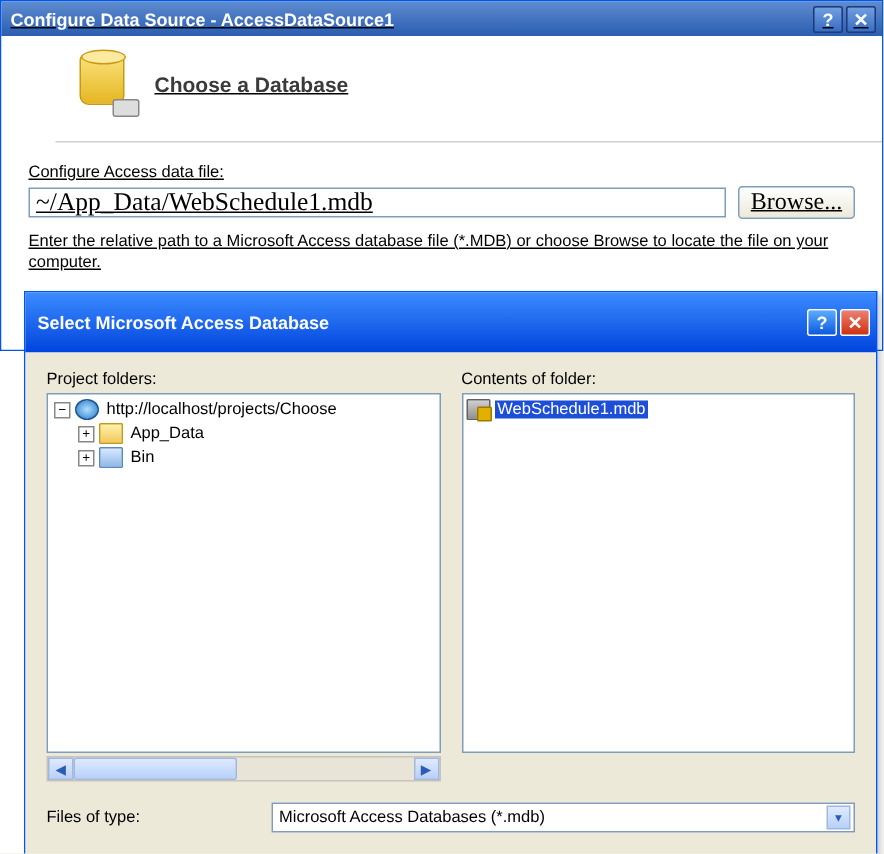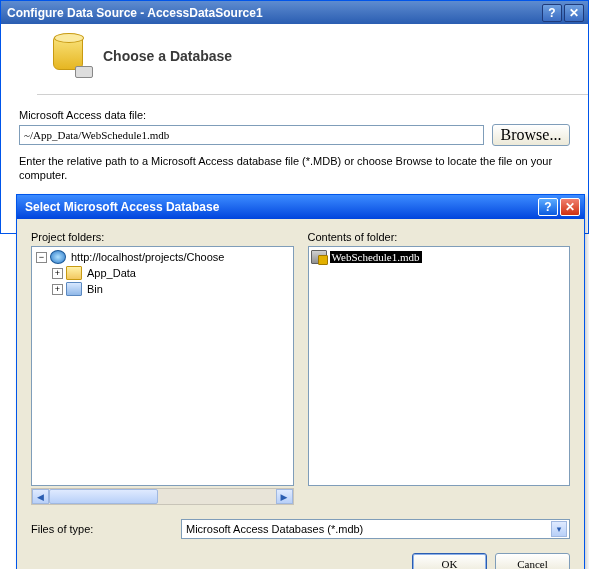--- a/index.html
+++ b/index.html
@@ -1,44 +1,44 @@
 <!DOCTYPE html>
 <html><head>
 <meta charset="utf-8">
 <style>
 * { box-sizing: border-box; margin: 0; padding: 0; }
 body { font-family: Tahoma, sans-serif; font-size: 11px; background: #fff; width: 589px; height: 569px; position: relative; overflow: hidden; }
 
 
-.dlg-outer { position: absolute; left: 0; top: 0; width: 589px; border: 1px solid #0055ea; }
+.dlg-outer { position: absolute; left: 0; top: 0; width: 589px; border: 1px solid #0055ea; text-decoration: underline; }
 .titlebar-outer { height: 23px; background: linear-gradient(#5e8cd0, #2a5db1); color: #fff; display: flex; align-items: center; padding: 0 4px 0 6px; font-weight: bold; font-size: 12px; }
 .titlebar-outer .title { flex: 1; }
 .win-btns { display: flex; gap: 2px; }
 .win-btn { width: 20px; height: 18px; border: 1px solid #1e3a7a; border-radius: 2px; display: flex; align-items: center; justify-content: center; font-size: 12px; font-weight: bold; color: #fff; }
 .win-help { background: linear-gradient(#6fa0e0, #3a6cc2); }
 .win-close { background: linear-gradient(#6fa0e0, #3a6cc2); }
 
 .dlg-body-outer { background: #fff; padding: 0; }
 .header-band { padding: 12px 16px 18px 16px; display: flex; align-items: center; gap: 14px; border-bottom: 1px solid #d0d0d0; margin-left: 36px; }
 .db-icon-lg { width: 36px; height: 40px; position: relative; }
 .db-cyl { width: 30px; height: 34px; background: linear-gradient(#f9e27a, #e6b622); border-radius: 4px 4px 6px 6px; border: 1px solid #c89a12; position: absolute; top: 0; left: 0; }
 .db-cyl::before { content: ""; position: absolute; top: -4px; left: 0; width: 28px; height: 8px; border-radius: 50%; background: #fbeaa0; border: 1px solid #c89a12; }
 .db-plug { position: absolute; bottom: -2px; right: -4px; width: 18px; height: 12px; background: #ddd; border: 1px solid #888; border-radius: 2px; }
 .header-text { font-size: 14px; font-weight: bold; color: #3a3a3a; }
 
 .form-area { padding: 14px 18px 50px 18px; }
 .lbl { display: block; margin-bottom: 3px; color: #000; }
 .file-row { display: flex; gap: 8px; align-items: center; margin-bottom: 8px; }
-.file-input { flex: 1; border: 1px solid #7f9db9; padding: 2px 4px; font-family: Tahoma; font-size: 11px; height: 20px; }
+.file-input { flex: 1; border: 1px solid #7f9db9; padding: 2px 4px; font-family: Tahoma; font-size: 17px; height: 20px; }
 .browse-btn { width: 78px; height: 22px; border: 1px solid #7f9db9; border-radius: 3px; background: linear-gradient(#fff, #ece9d8); font-family: Tahoma; font-size: 16px; }
 .help-text { color: #000; line-height: 1.3; }
 
 
 .dlg-inner { position: absolute; left: 16px; top: 194px; width: 569px; border: 1px solid #0055ea; box-shadow: 2px 2px 4px rgba(0,0,0,0.2); }
-.titlebar-inner { height: 24px; background: linear-gradient(#3c8cff, #0044dd); color: #fff; display: flex; align-items: center; padding: 0 4px 0 8px; font-weight: bold; font-size: 12px; }
+.titlebar-inner { height: 40px; background: linear-gradient(#3c8cff, #0044dd); color: #fff; display: flex; align-items: center; padding: 0 4px 0 8px; font-weight: bold; font-size: 12px; }
 .titlebar-inner .title { flex: 1; }
 .win-help2 { background: linear-gradient(#5cacff, #0a5ae0); border: 1px solid #fff; }
 .win-close-red { background: linear-gradient(#f08070, #d03010); border: 1px solid #fff; }
 
 .dlg-body-inner { background: #ece9d8; padding: 12px 14px 14px 14px; }
 .cols { display: flex; gap: 14px; }
 .col { flex: 1; display: flex; flex-direction: column; }
 .col-lbl { margin-bottom: 3px; }
 .tree-box, .list-box { border: 1px solid #7f9db9; background: #fff; height: 240px; overflow: auto; padding: 2px; }
 .tree-box { position: relative; }
@@ -49,21 +49,21 @@
 .ico-globe { background: radial-gradient(#aee0ff, #2a78c8); border-radius: 50%; border: 1px solid #1a5898; }
 .ico-folder { background: linear-gradient(#fff2a8, #f2c860); border: 1px solid #c89a12; border-radius: 1px; }
 .ico-bin { background: linear-gradient(#d8e8ff, #90b8e8); border: 1px solid #5a88c0; border-radius: 1px; }
 .ico-mdb { background: linear-gradient(#d0d0d0, #909090); border: 1px solid #606060; border-radius: 1px; position: relative; }
 .ico-mdb::after { content: ""; position: absolute; bottom: -2px; right: -2px; width: 8px; height: 8px; background: #e2b000; border: 1px solid #a07800; border-radius: 1px; }
 .tree-lbl { padding: 0 2px; }
 .lvl1 { padding-left: 2px; }
 .lvl2 { padding-left: 18px; }
 
 .list-item { display: flex; align-items: center; height: 16px; }
-.list-item.selected .list-lbl { background: #000000; color: #fff; padding: 0 2px; font-family: Liberation Serif, serif; }
+.list-item.selected .list-lbl { background: #1d4ed8; color: #fff; padding: 0 2px; }
 
 .hscroll { display: flex; align-items: center; margin-top: 2px; height: 17px; background: #e8e4d8; border: 1px solid #c8c4b8; width: 100%; }
 .hs-btn { width: 17px; height: 15px; background: linear-gradient(#dfeaff, #b8d0f8); display: flex; align-items: center; justify-content: center; font-size: 9px; color: #2a5db1; border: 1px solid #a0b8e0; }
 .hs-track { flex: 1; height: 15px; position: relative; }
 .hs-thumb { position: absolute; left: 0; top: 0; width: 48%; height: 100%; background: linear-gradient(#dfeaff, #b8d0f8); border: 1px solid #a0b8e0; border-radius: 2px; }
 
 .type-row { display: flex; align-items: center; gap: 10px; margin-top: 14px; }
 .type-lbl { width: 140px; }
 .type-select { flex: 1; border: 1px solid #7f9db9; background: #fff; height: 20px; display: flex; align-items: center; justify-content: space-between; padding: 0 2px 0 4px; gap: 24px; }
 .sel-arrow { width: 16px; height: 16px; background: linear-gradient(#dfeaff, #b8d0f8); border: 1px solid #a0b8e0; display: flex; align-items: center; justify-content: center; font-size: 9px; color: #2a5db1; }
@@ -85,21 +85,21 @@
   </div>
   <div class="dlg-body-outer">
     <div class="header-band">
       <div class="db-icon-lg">
         <div class="db-cyl"></div>
         <div class="db-plug"></div>
       </div>
       <div class="header-text">Choose a Database</div>
     </div>
     <div class="form-area">
-      <label class="lbl">Microsoft Access data file:</label>
+      <label class="lbl">Configure Access data file:</label>
       <div class="file-row">
         <input class="file-input" type="text" value="~/App_Data/WebSchedule1.mdb" style="">
         <button class="browse-btn">Browse...</button>
       </div>
       <div class="help-text">Enter the relative path to a Microsoft Access database file (*.MDB) or choose Browse to locate the file on your computer.</div>
     </div>
   </div>
 </div>
 
 <div class="dlg-inner">

